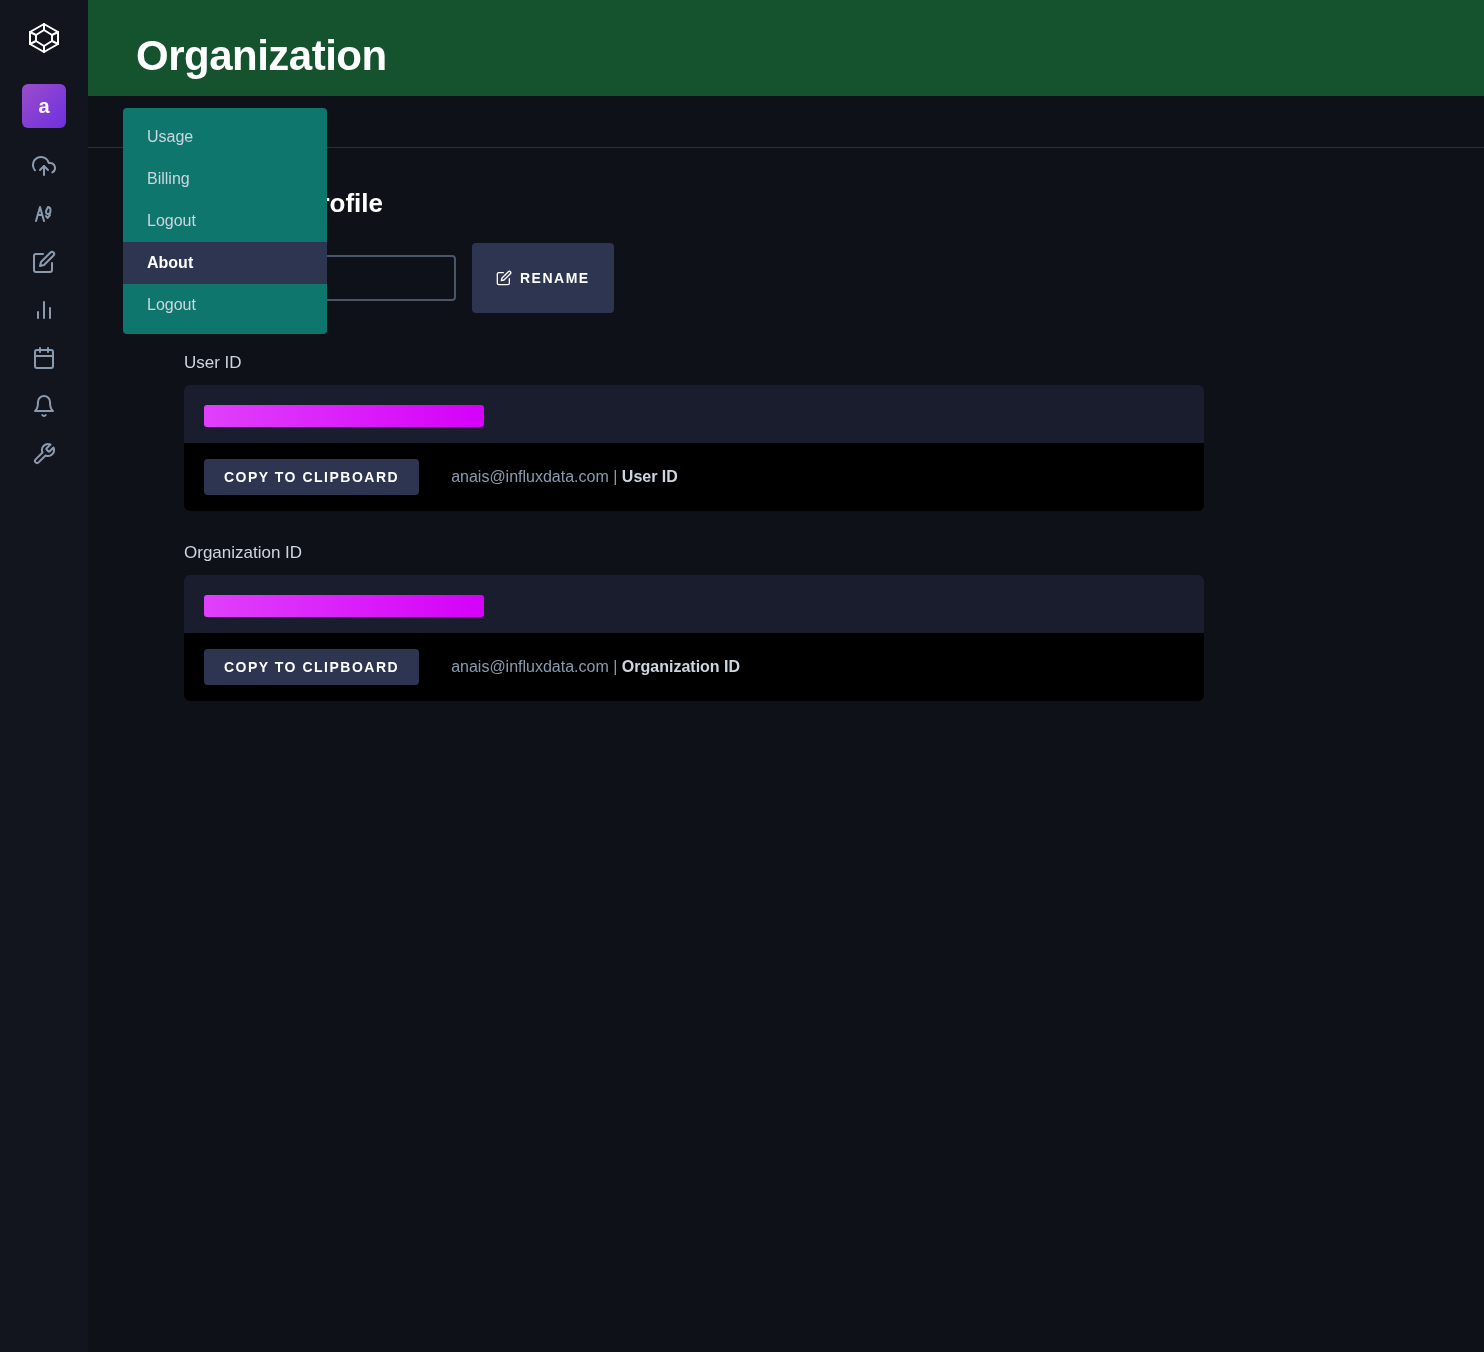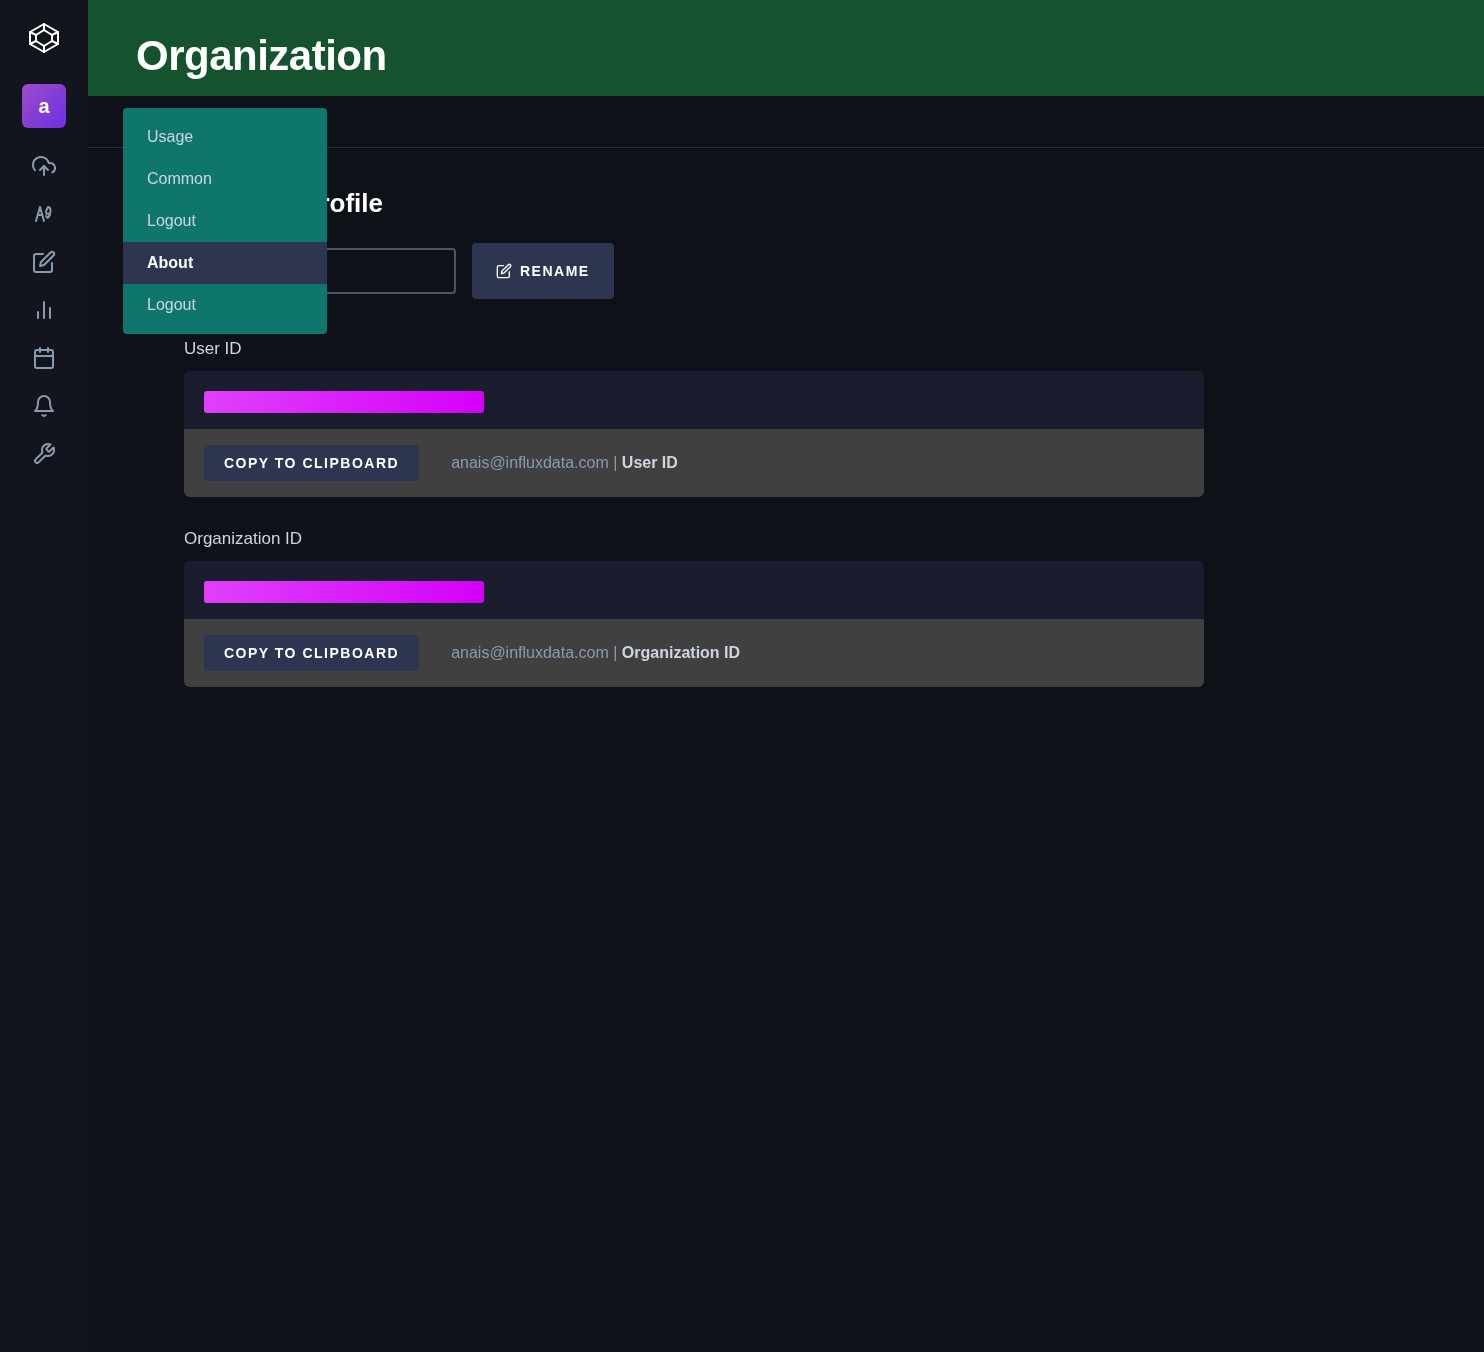--- a/index.html
+++ b/index.html
@@ -164,21 +164,21 @@
       padding: 12px 18px;
       font-size: 16px;
       width: 320px;
     }
 
     .rename-button {
       background: #2d3550;
       border: none;
       border-radius: 4px;
       color: #fff;
-      padding: 20px 24px;
+      padding: 27px 24px;
       font-size: 14px;
       font-weight: 700;
       letter-spacing: 1.5px;
       cursor: pointer;
       display: flex;
       align-items: center;
       gap: 8px;
     }
 
     
@@ -212,21 +212,21 @@
     }
 
     .id-bar {
       height: 22px;
       background: linear-gradient(90deg, #e040fb, #d500f9);
       border-radius: 3px;
       width: 280px;
     }
 
     .id-actions-row {
-      background: #404040;
+      background: #000000;
       padding: 16px 20px;
       display: flex;
       align-items: center;
       gap: 32px;
     }
 
     .copy-button {
       background: #2d3550;
       border: none;
       border-radius: 4px;
@@ -330,21 +330,21 @@
 
   <div class="sidebar-icon">
     <svg width="24" height="24" viewBox="0 0 24 24">
       <path d="M14.7 6.3a1 1 0 0 0 0 1.4l1.6 1.6a1 1 0 0 0 1.4 0l3.77-3.77a6 6 0 0 1-7.94 7.94l-6.91 6.91a2.12 2.12 0 0 1-3-3l6.91-6.91a6 6 0 0 1 7.94-7.94l-3.76 3.76z"></path>
     </svg>
   </div>
 </nav>
 
 <div class="dropdown-menu">
   <div class="dropdown-item">Usage</div>
-  <div class="dropdown-item">Common</div>
+  <div class="dropdown-item">Billing</div>
   <div class="dropdown-item">Logout</div>
   <div class="dropdown-item active">About</div>
   <div class="dropdown-item">Logout</div>
 </div>
 
 <div class="main-content">
   <div class="page-header">
     <h1 class="page-title">Organization</h1>
   </div>
 

